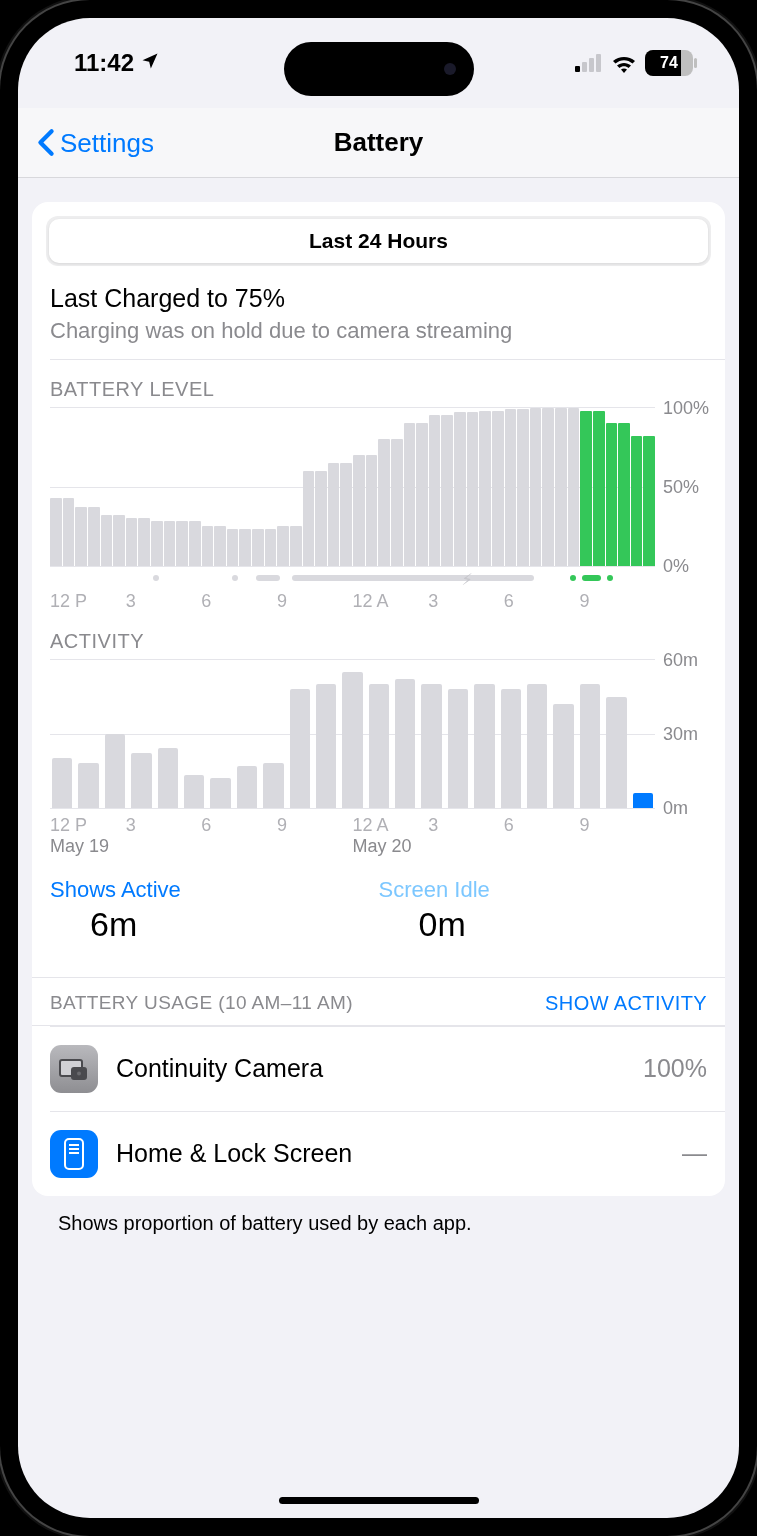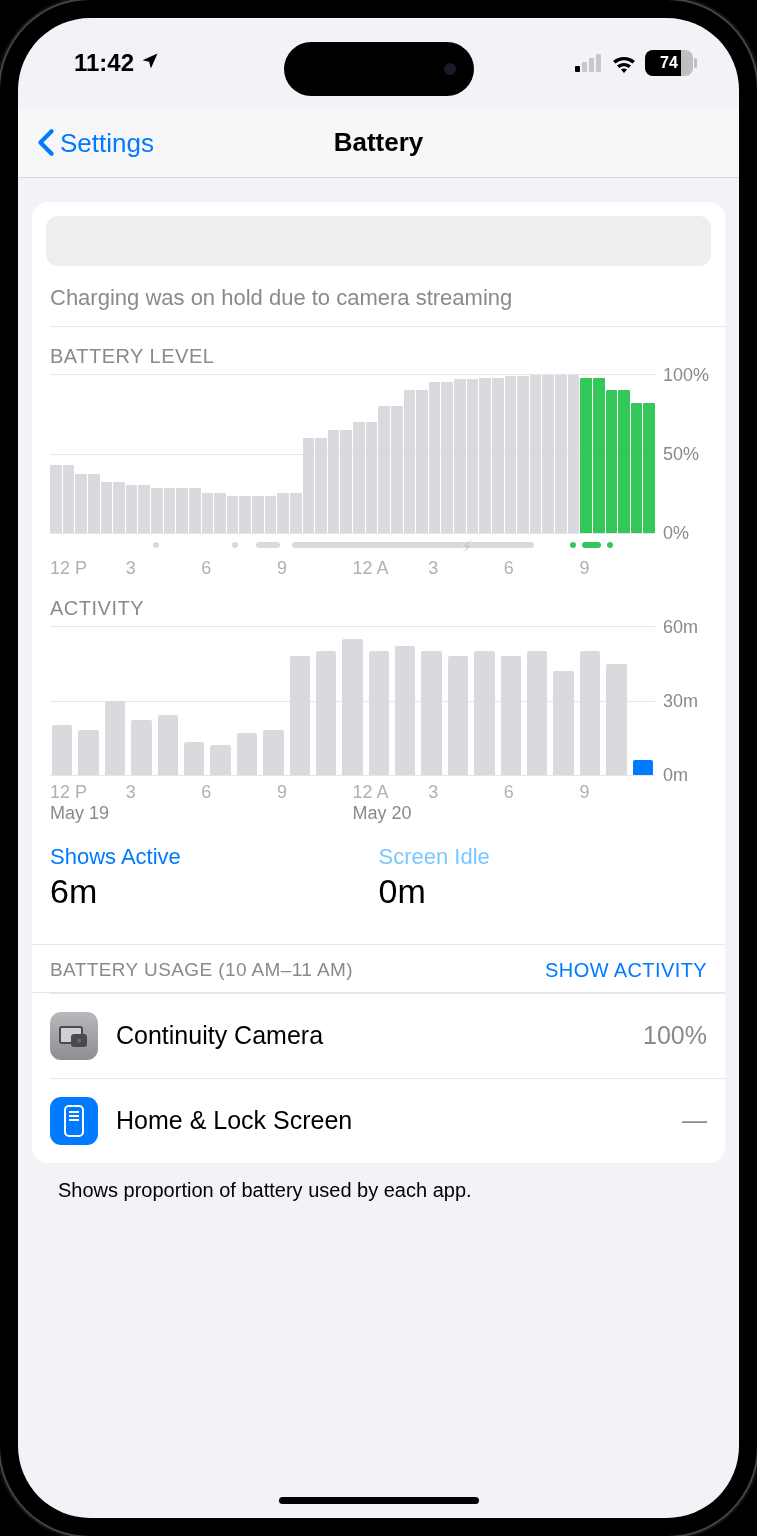--- a/index.html
+++ b/index.html
@@ -133,21 +133,21 @@
   .grid-33{position:absolute;top:50%;left:0;right:0;border-top:1px solid #e5e5ea;}
   .bars2{position:absolute;inset:0;display:flex;align-items:flex-end;gap:6px;padding:0 2px;}
   .bars2 .b{flex:1;background:#d9d9de;border-radius:2px 2px 0 0;}
   .bars2 .b.blue{background:#007aff;}
   
   .stats{display:flex;padding:20px 18px 18px 18px;}
   .stat{flex:1;}
   .stat-label{font-size:22px;}
   .stat-label.blue{color:#007aff;font-weight:400;}
   .stat-label.light{color:#7cc7ff;}
-  .stat-val{font-size:34px;font-weight:400;margin-top:2px;}
+  .stat-val{font-size:34px;font-weight:400;margin-top:2px;margin-left:40px;}
   
   .usage-head{display:flex;align-items:center;justify-content:space-between;padding:14px 18px 10px 18px;border-top:1px solid #e5e5ea;margin-top:15px;}
   .usage-head .lbl{font-size:19px;color:#8a8a8e;letter-spacing:.4px;}
   .usage-head .link{font-size:20px;color:#007aff;font-weight:400;letter-spacing:.4px;}
   
   .app-row{display:flex;align-items:center;padding:18px 18px;gap:18px;border-top:1px solid #e5e5ea;margin-left:18px;padding-left:0;}
   .app-row:first-of-type{border-top:1px solid #e5e5ea;}
   .app-icon{width:48px;height:48px;border-radius:11px;flex:0 0 auto;display:flex;align-items:center;justify-content:center;}
   .app-icon.cam{background:linear-gradient(#b9b9bd,#8e8e92);}
   .app-icon.home{background:#007aff;}
@@ -202,24 +202,26 @@
         <span>Settings</span>
       </div>
       <div class="nav-title">Battery</div>
     </div>
 
     <div class="content">
       <div class="card">
 
         <div class="seg-wrap">
           <div class="segmented">
+            <div class="seg-item active">Last 24 Hours</div>
           </div>
         </div>
 
         <div class="section-pad">
+          <div class="charge-title">Last Charged to 75%</div>
           <div class="charge-sub">Charging was on hold due to camera streaming</div>
         </div>
         <hr class="sep">
 
         <div class="chart-header">BATTERY LEVEL</div>
         <div class="chart">
           <div class="chart-inner">
             <div class="grid-50"></div>
             <span class="ylab" style="top:0">100%</span>
             <span class="ylab" style="top:50%">50%</span>

